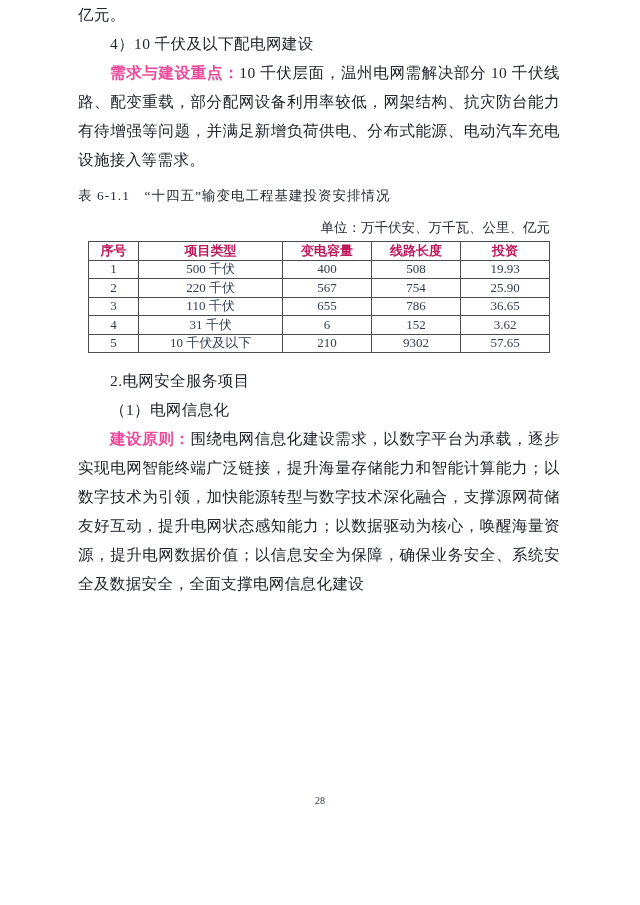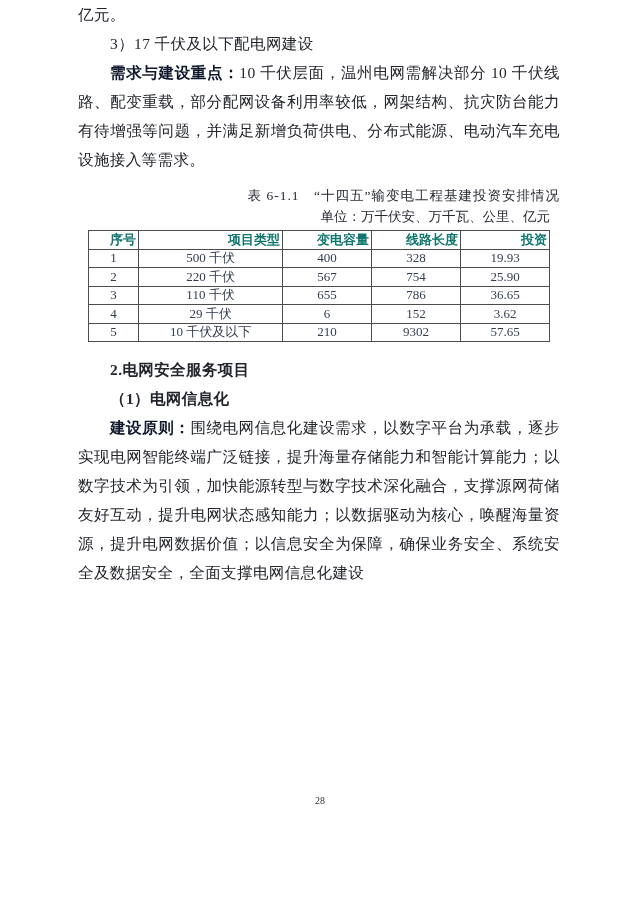--- a/index.html
+++ b/index.html
@@ -17,59 +17,59 @@
     font-size:15.5px;
     line-height:29px;
     text-align:justify;
     text-justify:inter-character;
     letter-spacing:0.4px;
     color:#22252c;
   }
   .indent{text-indent:32px;}
   .first-para{margin-top:95px;}
   .item-heading{margin-top:7px;}
-  strong.lead{font-weight:bold;color:#0f172a;font-family:Liberation Serif, serif;}
-  .sec-heading{font-weight:bold;color:#0e1116;}
+  strong.lead{font-weight:bold;color:#ec4899;font-family:Liberation Serif, serif;}
+  .sec-heading{font-weight:normal;color:#0e1116;}
   .sec-heading.gap{margin-top:13px;}
   .tbl-caption{
     margin-top:11px;
     font-size:13.5px;line-height:21px;
-    text-align:right;color:#262a33;letter-spacing:1px;
+    text-align:left;color:#262a33;letter-spacing:1px;
   }
   .unit-note{
     font-size:13.5px;line-height:21px;
-    text-align:right;margin-right:10px;color:#262a33;
+    text-align:right;margin-right:10px;color:#262a33;margin-top:11px;
   }
   table.inv{
     width:461px;margin:3px auto 0;
     border-collapse:collapse;table-layout:fixed;
     font-size:13px;color:#323c52;
   }
   table.inv th,table.inv td{
     border:1px solid #4c4c4c;
     text-align:center;vertical-align:middle;
     padding:0 2px;height:17.5px;line-height:16px;
     overflow:hidden;white-space:nowrap;
   }
   table.inv{border:1px solid #333;}
-  table.inv th{font-weight:bold;color:#0f766e;text-align:right;}
+  table.inv th{font-weight:bold;color:#be185d;}
   .page-number{
     position:absolute;left:0;right:0;bottom:46px;
     text-align:center;font-size:10px;color:#2d3442;
   }
 </style>
 </head>
 <body>
 
 <div class="page">
   <div class="content">
 
     <p class="body first-para">亿元。</p>
 
-    <p class="body indent item-heading">3）17 千伏及以下配电网建设</p>
+    <p class="body indent item-heading">4）10 千伏及以下配电网建设</p>
 
     <p class="body indent"><strong class="lead">需求与建设重点：</strong><span>10 千伏层面，温州电网需解决部分 10 千伏线路、配变重载，部分配网设备利用率较低，网架结构、抗灾防台能力有待增强等问题，并满足新增负荷供电、分布式能源、电动汽车充电设施接入等需求。</span></p>
 
 
     <div class="tbl-caption">表 6-1.1　“十四五”输变电工程基建投资安排情况</div>
     <div class="unit-note">单位：万千伏安、万千瓦、公里、亿元</div>
 
     <table class="inv">
       <colgroup>
         <col style="width:50px">
@@ -85,40 +85,40 @@
           <th>变电容量</th>
           <th>线路长度</th>
           <th>投资</th>
         </tr>
       </thead>
       <tbody>
         <tr>
           <td>1</td>
           <td>500 千伏</td>
           <td>400</td>
-          <td>328</td>
+          <td>508</td>
           <td>19.93</td>
         </tr>
         <tr>
           <td>2</td>
           <td>220 千伏</td>
           <td>567</td>
           <td>754</td>
           <td>25.90</td>
         </tr>
         <tr>
           <td>3</td>
           <td>110 千伏</td>
           <td>655</td>
           <td>786</td>
           <td>36.65</td>
         </tr>
         <tr>
           <td>4</td>
-          <td>29 千伏</td>
+          <td>31 千伏</td>
           <td>6</td>
           <td>152</td>
           <td>3.62</td>
         </tr>
         <tr>
           <td>5</td>
           <td>10 千伏及以下</td>
           <td>210</td>
           <td>9302</td>
           <td>57.65</td>

